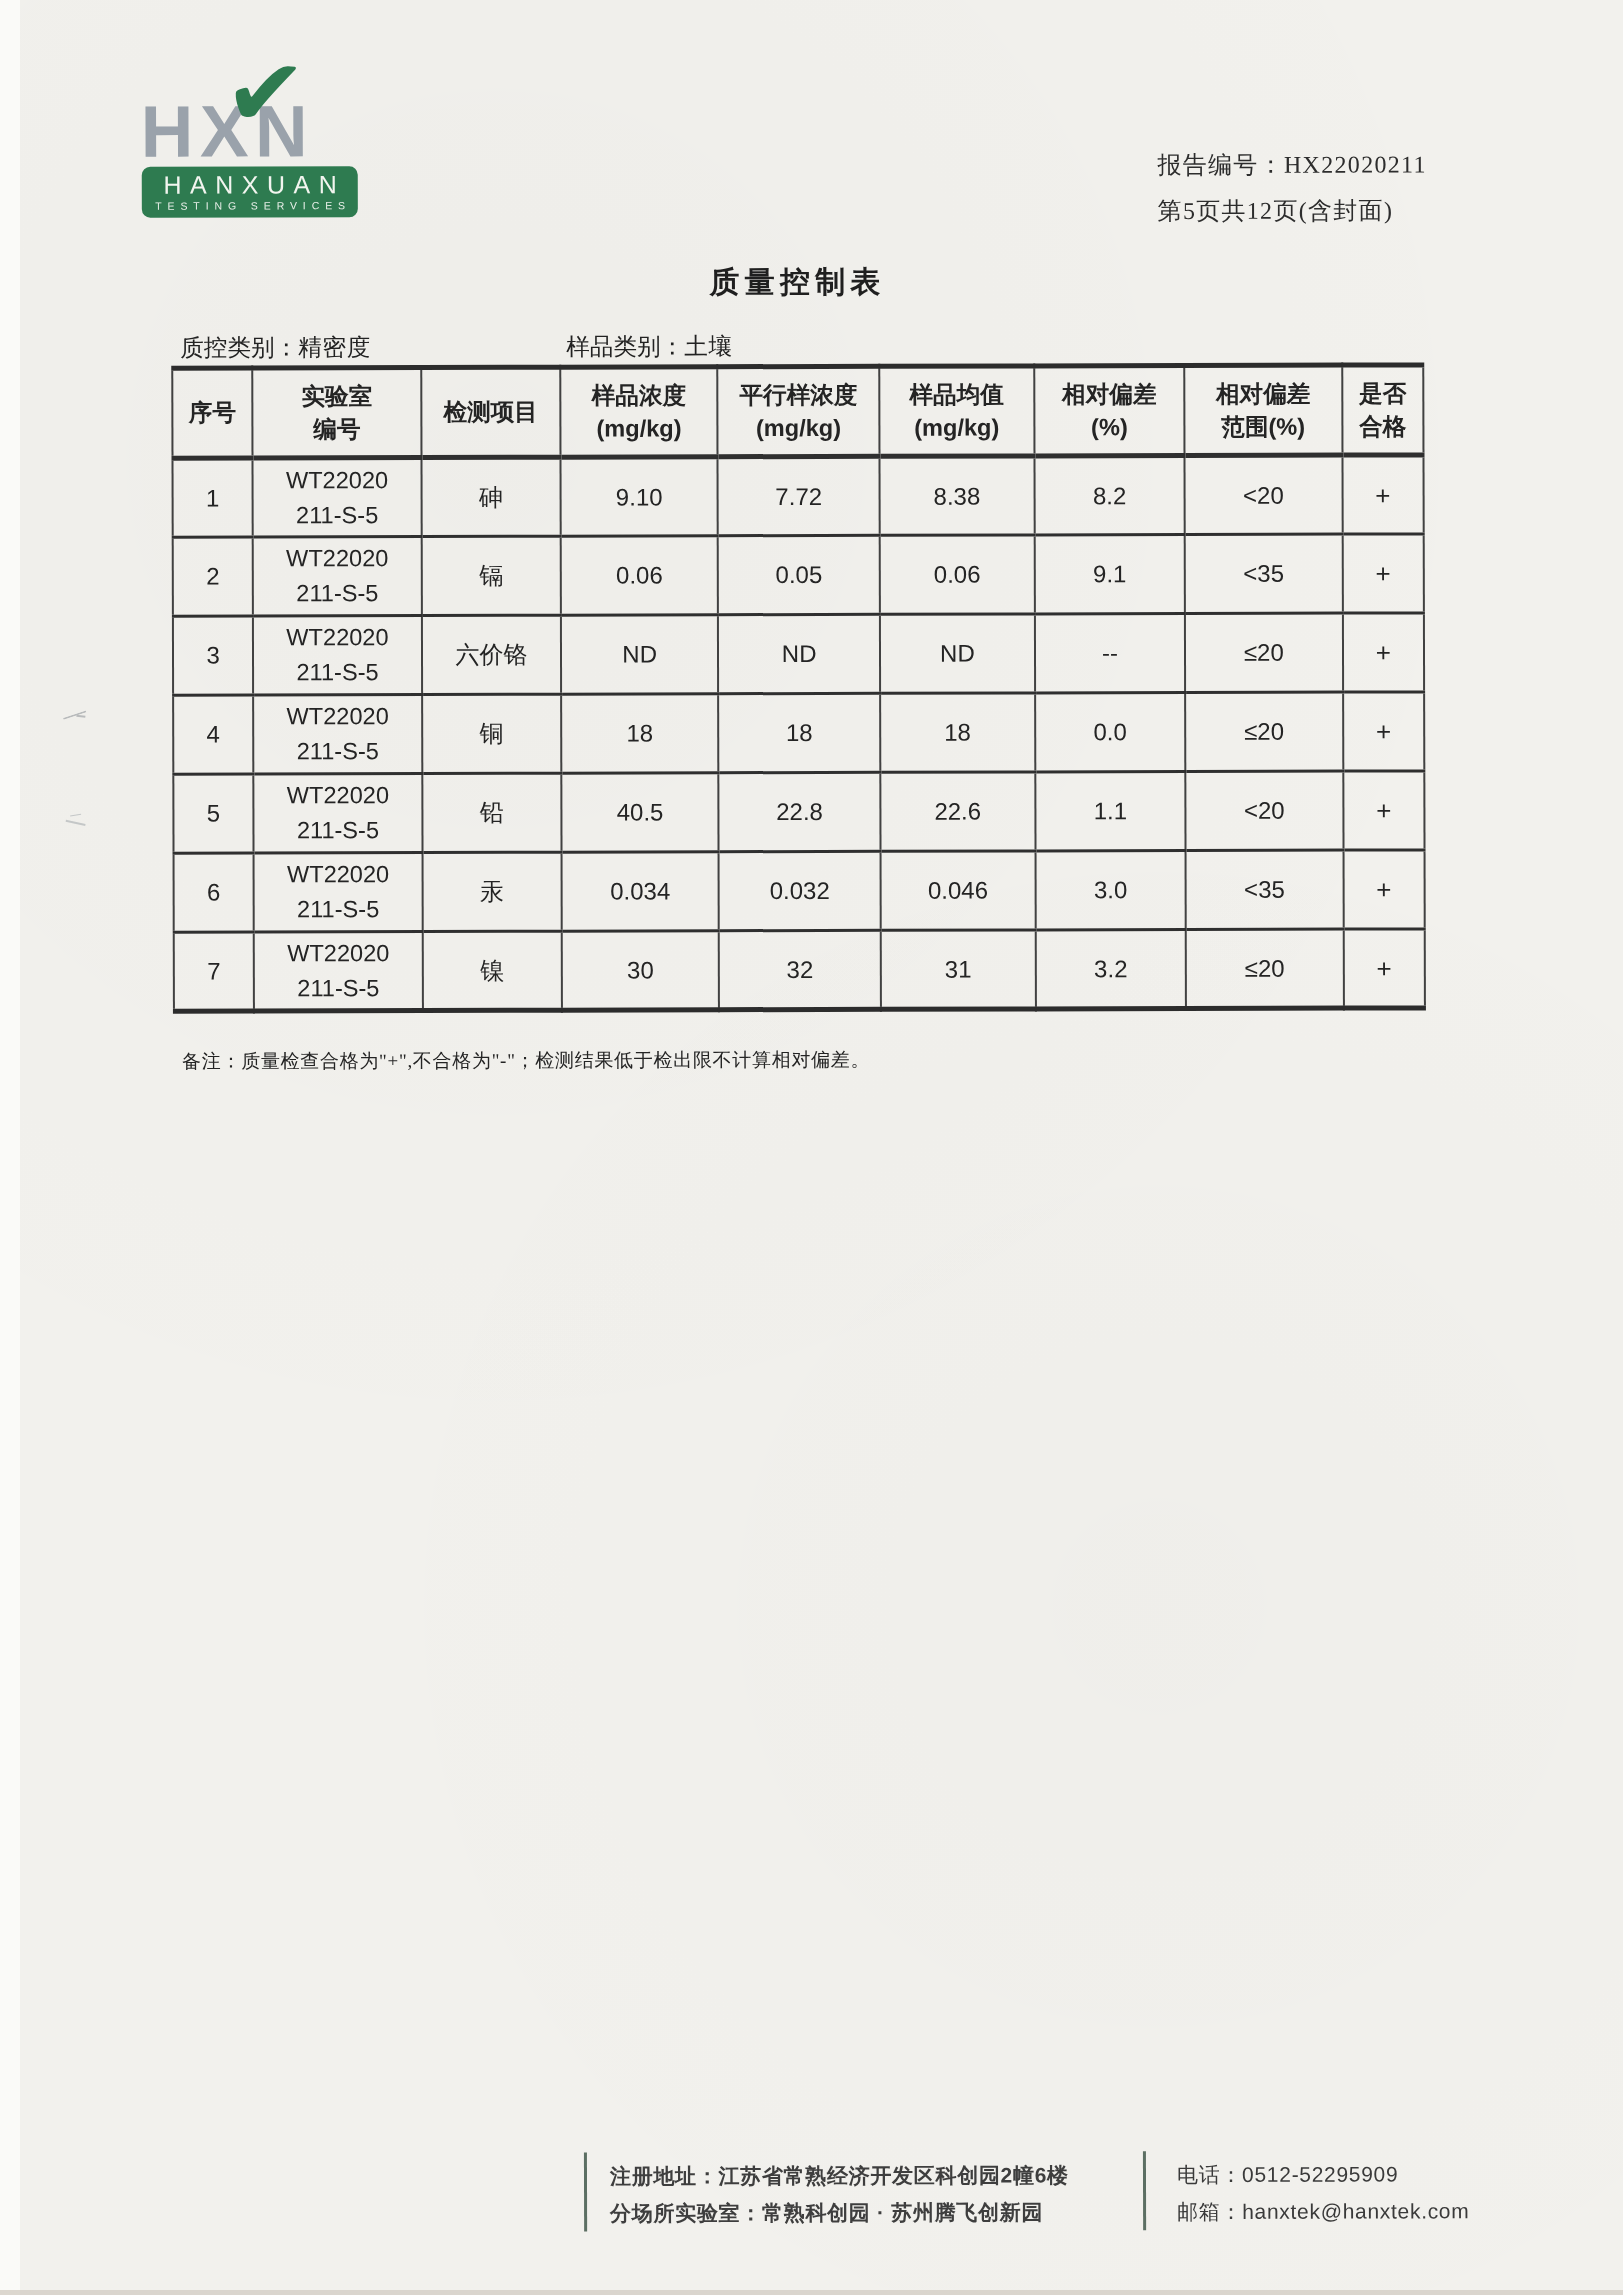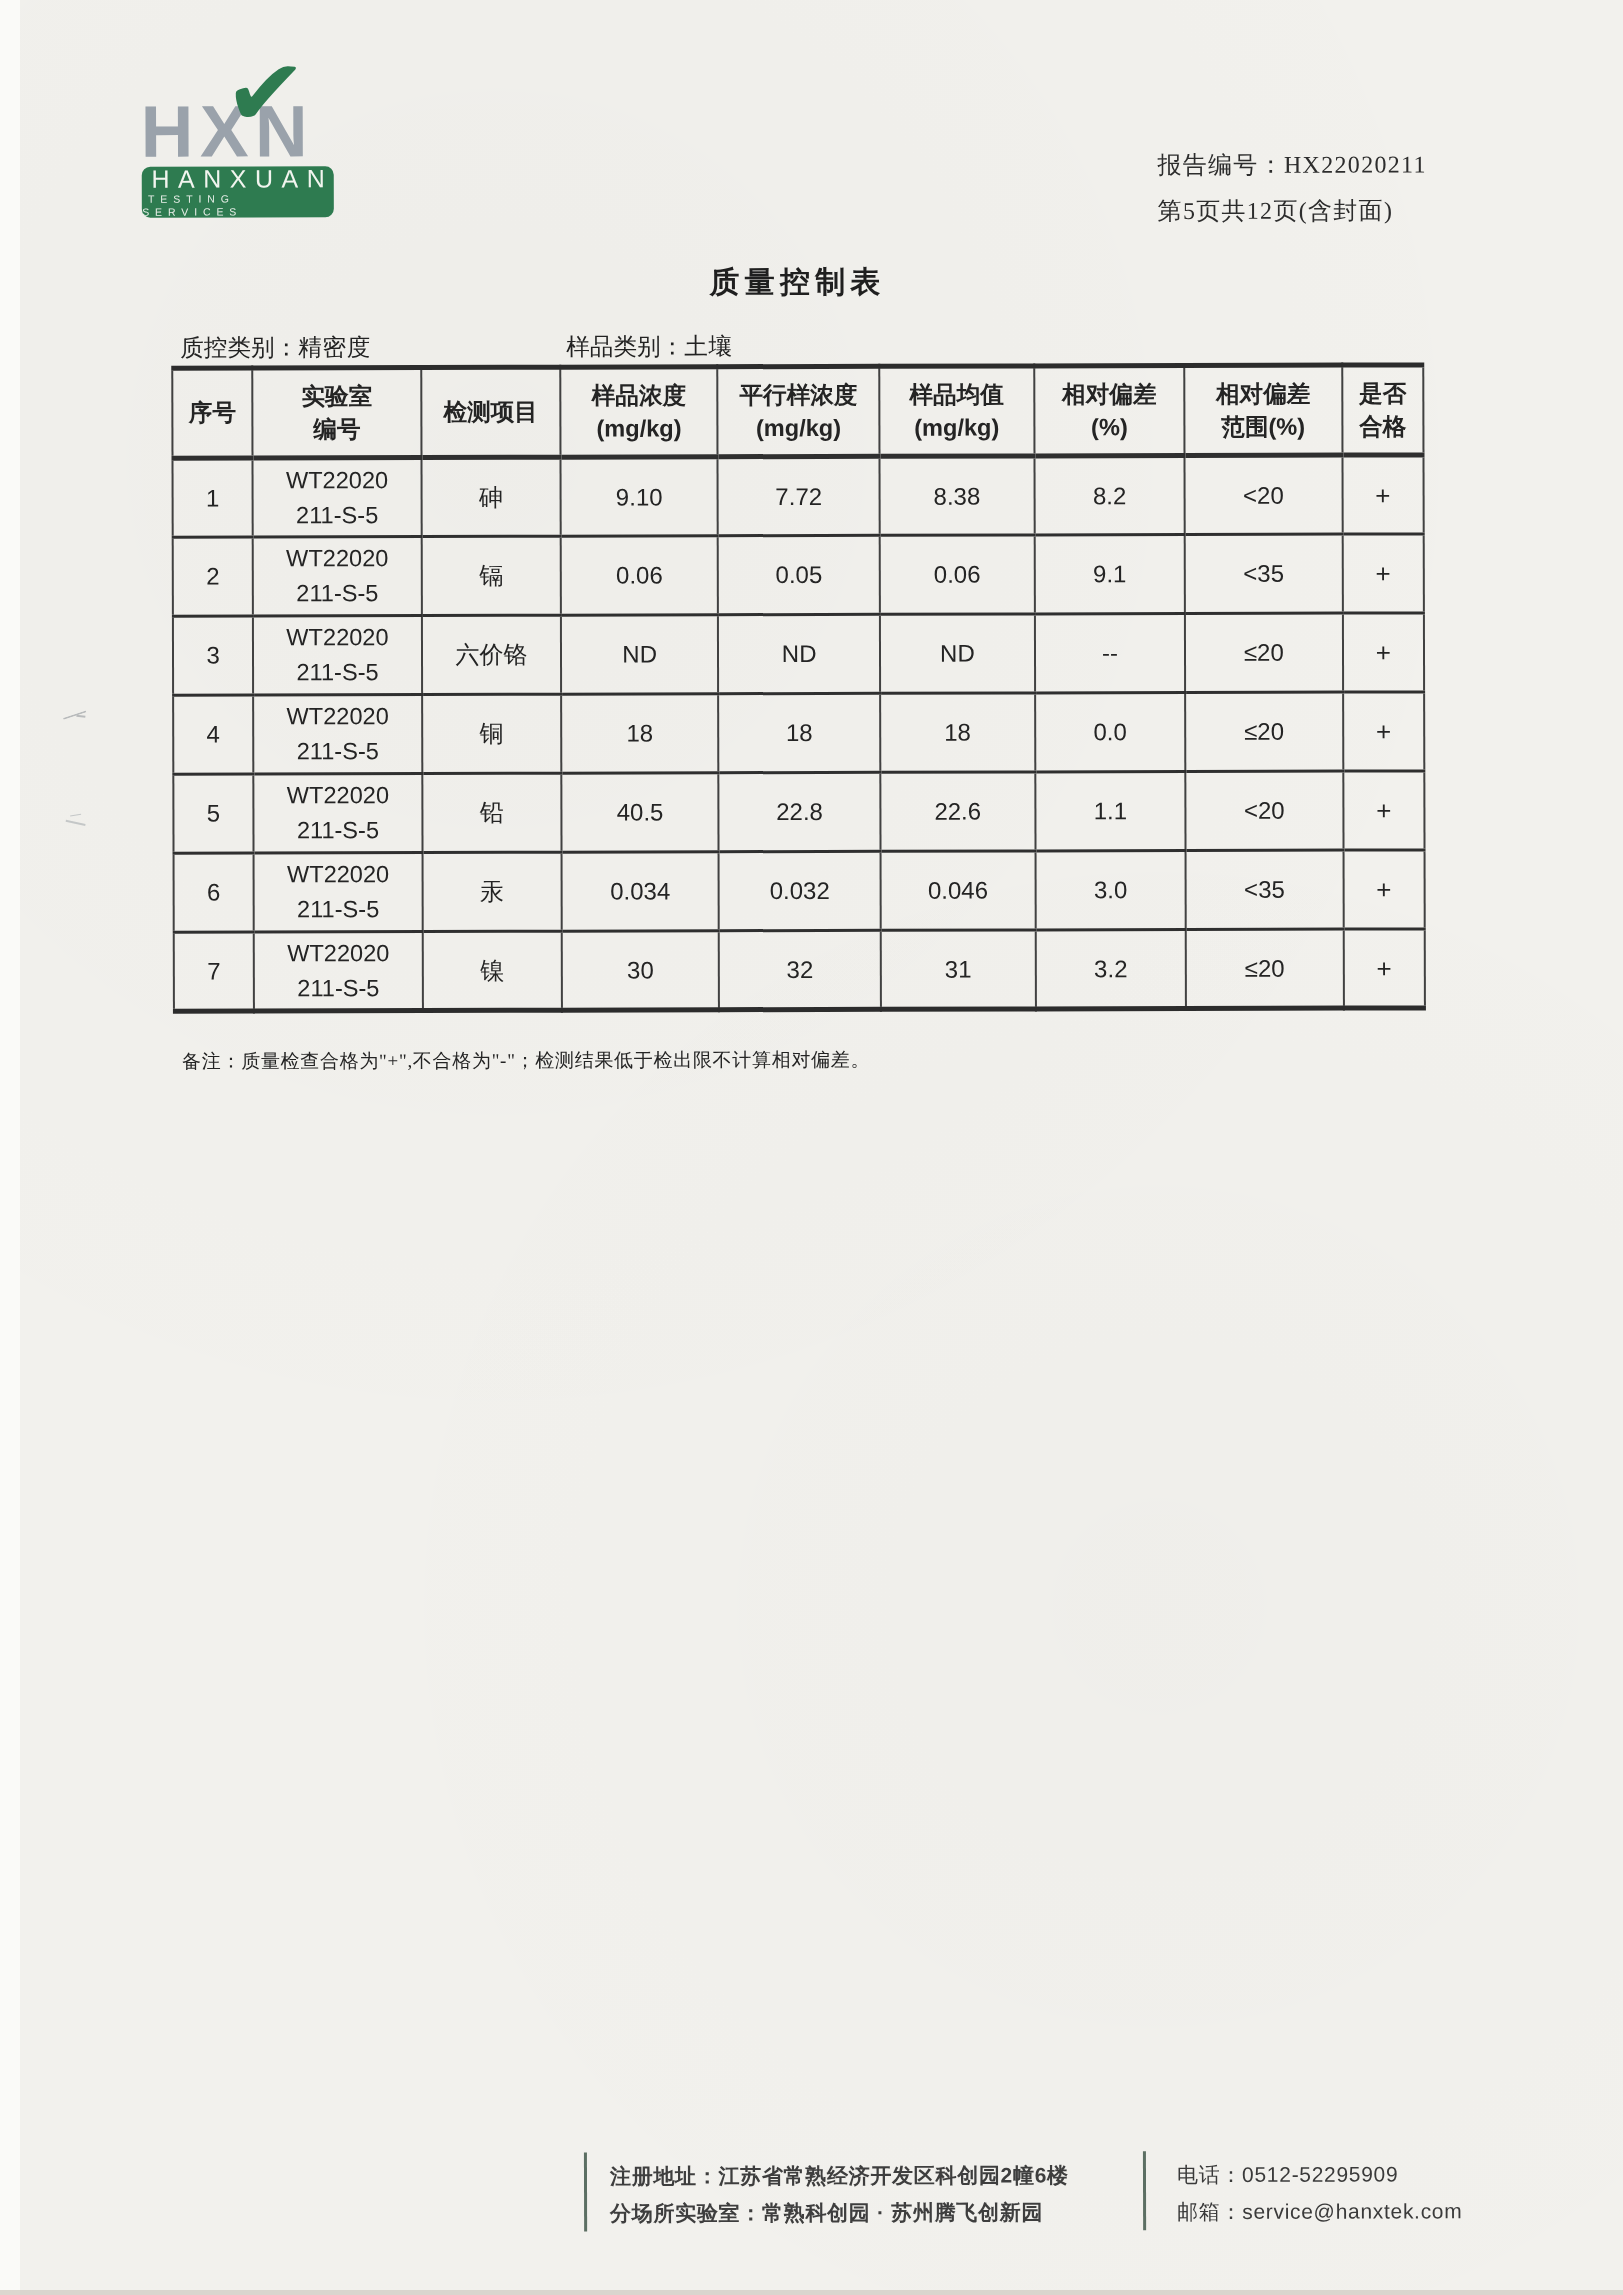--- a/index.html
+++ b/index.html
@@ -26,21 +26,21 @@
     position:absolute;left:0;top:41px;
     font-weight:bold;font-size:73px;line-height:73px;
     letter-spacing:6.5px;color:#9aa2ab;
   }
   .logo-check{
     position:absolute;left:84px;top:-9.2px;
     font-size:97px;line-height:97px;color:#2e7b50;
     transform:rotate(3deg);
   }
   .logo-banner{
-    position:absolute;left:1.3px;top:113px;width:192px;height:51px;
+    position:absolute;left:1.3px;top:113px;width:216px;height:51px;
     background:#2e7b50;border-radius:8.5px;
     display:flex;flex-direction:column;align-items:center;justify-content:center;
   }
   .logo-name{color:#f2f5ef;font-size:25px;line-height:27.5px;letter-spacing:8.5px;text-indent:8.5px;}
   .logo-tagline{color:#e8efe8;font-size:10.5px;line-height:13px;letter-spacing:5.9px;text-indent:5.9px;}
 
   
   .report-block{
     position:absolute;right:194px;top:143px;text-align:left;
     font-family:"Liberation Serif","DejaVu Serif",serif;
@@ -260,20 +260,20 @@
     <div class="pen-mark-2"></div>
 
     <div class="footer-divider-1"></div>
     <div class="footer-middle">
       <div>注册地址：江苏省常熟经济开发区科创园2幢6楼</div>
       <div>分场所实验室：常熟科创园 · 苏州腾飞创新园</div>
     </div>
     <div class="footer-divider-2"></div>
     <div class="footer-right">
       <div>电话：0512-52295909</div>
-      <div>邮箱：service@hanxtek.com</div>
+      <div>邮箱：hanxtek@hanxtek.com</div>
     </div>
 
   </div>
 
   <div class="scan-bottom-strip"></div>
 </div>
 
 
 </body></html>

